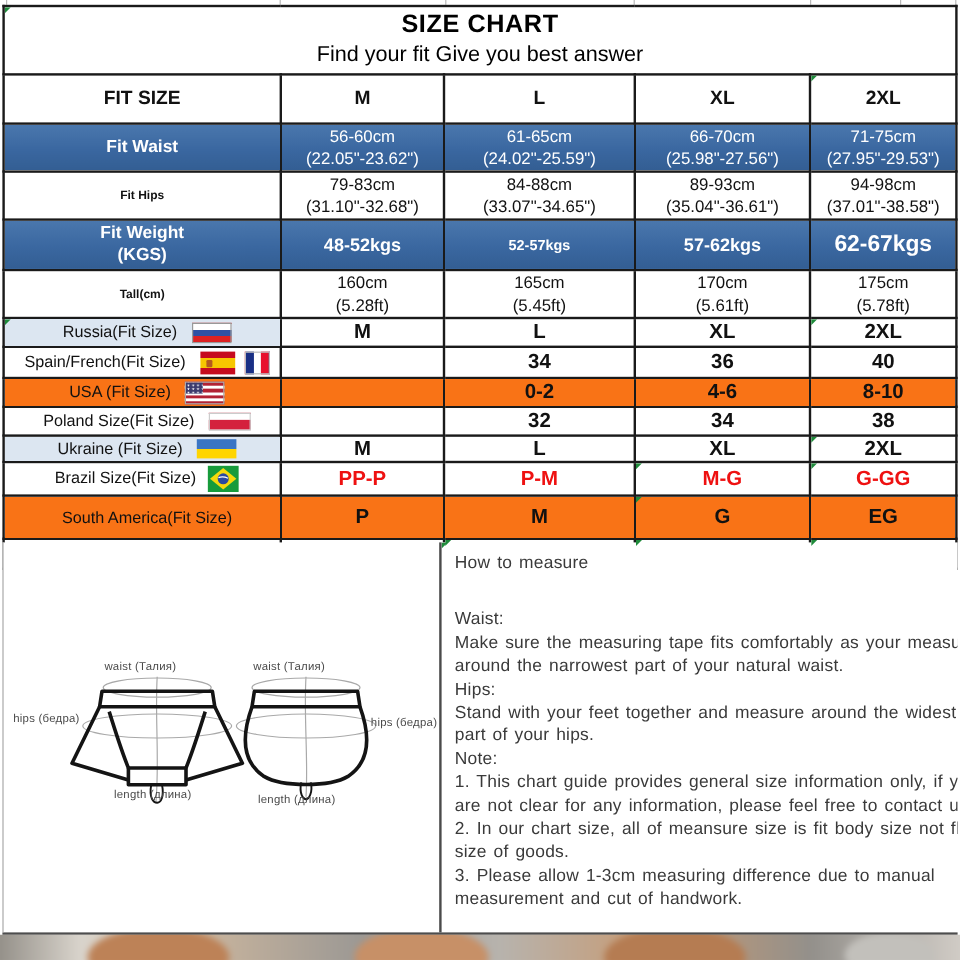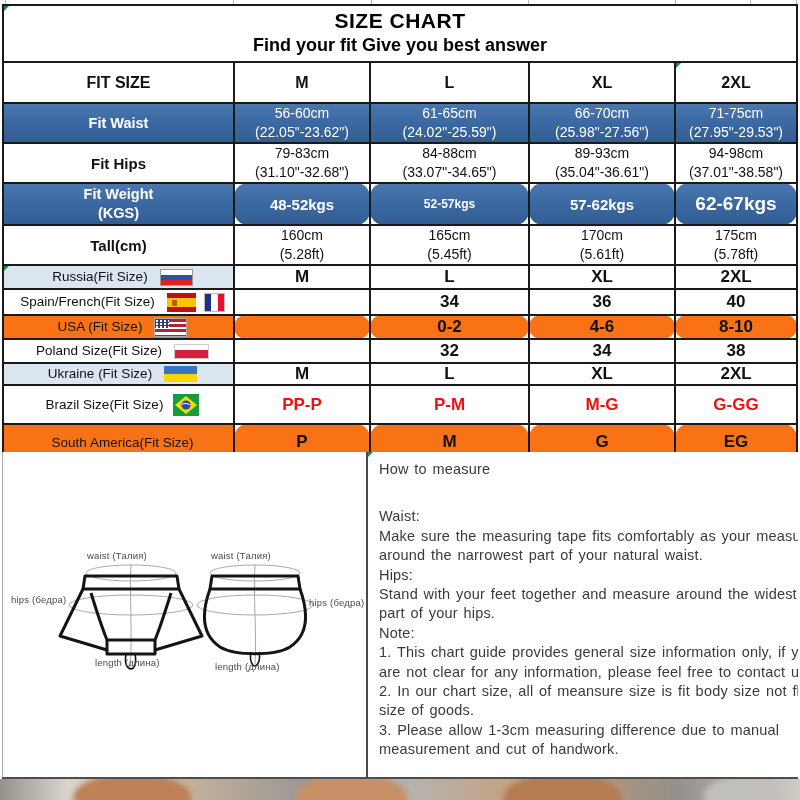--- a/index.html
+++ b/index.html
@@ -12,35 +12,35 @@
   .gridstrip { position:absolute; top:0; left:0; width:800px; height:4px; background:#fff; }
   .gridstrip i { position:absolute; top:0; width:1px; height:4px; background:#b9b9b9; }
 
   table.size { position:absolute; top:4px; left:2px; width:794px;
     border-collapse:collapse; table-layout:fixed; }
   table.size td { border:2px solid #1a1a1a; text-align:center; vertical-align:middle;
     color:#111; position:relative; overflow:hidden; }
 
   .title-cell { padding:3px 0 5px 0; }
   .title-main { font-size:21px; font-weight:bold; letter-spacing:0.5px; color:#000; }
-  .title-sub  { font-size:18px; font-weight:bold; color:#000; margin-top:2px; }
+  .title-sub  { font-size:18px; font-weight:normal; color:#000; margin-top:2px; }
 
   .hdr { font-size:16px; font-weight:bold; }
   .blue { background:linear-gradient(180deg,#4a77ad 0%,#3a67a0 55%,#335e93 100%); color:#fff !important; }
   .blue div, td.blue { color:#fff; }
   .alt { background:#f97316; }
   .lab-alt { background:#dce6f1; }
 
   .c2 { font-weight:normal; font-size:14px; line-height:19px; }
-  td.rowlab { font-weight:bold; font-size:15px; }
+  td.rowlab { font-weight:bold; font-size:10px; }
   td.blue.rowlab { font-size:14.5px; }
 
   td.country { text-align:left; padding-left:8px; font-weight:normal; font-size:13.5px;
     white-space:nowrap; }
-  td.val { font-weight:bold; font-size:17px;border-radius:14px; }
+  td.val { font-weight:bold; font-size:17px; }
   td.val.red { color:#ee1111; }
 
   
   .flag { display:inline-block; vertical-align:middle; margin-left:12px; position:relative; }
   .flag-ru { width:33px; height:17px; border:1px solid #999;
     background:linear-gradient(180deg,#fff 0 33%,#2f51a3 33% 66%,#d22 66% 100%); }
   .flag-es { width:29px; height:19px;
     background:linear-gradient(180deg,#c60b1e 0 26%,#f7c600 26% 74%,#c60b1e 74% 100%); }
   .flag-es::after { content:""; position:absolute; left:5px; top:7px; width:5px; height:6px;
     background:#b45a1e; border-radius:1px; }
@@ -236,21 +236,21 @@
     </tr>
 
     <tr style="height:19px">
       <td class="country lab-alt"><span>Ukraine (Fit Size)</span><span class="flag flag-ua"></span></td>
       <td class="val">M</td>
       <td class="val">L</td>
       <td class="val">XL</td>
       <td class="val"><span class="gt"></span><span>2XL</span></td>
     </tr>
 
-    <tr style="height:39px">
+    <tr style="height:28px">
       <td class="country"><span>Brazil Size(Fit Size)</span><span class="flag flag-br"><svg width="26" height="22" viewBox="0 0 26 22">
                 <rect width="26" height="22" fill="#179b3b"></rect>
                 <polygon points="13,2 24,11 13,20 2,11" fill="#f5d90c"></polygon>
                 <circle cx="13" cy="11" r="4.6" fill="#2a49a0"></circle>
                 <path d="M9 10 Q13 8.6 17 10.6" stroke="#fff" stroke-width="1" fill="none"></path>
               </svg></span></td>
       <td class="val red">PP-P</td>
       <td class="val red">P-M</td>
       <td class="val red"><span class="gt"></span><span>M-G</span></td>
       <td class="val red"><span class="gt"></span><span>G-GG</span></td>

